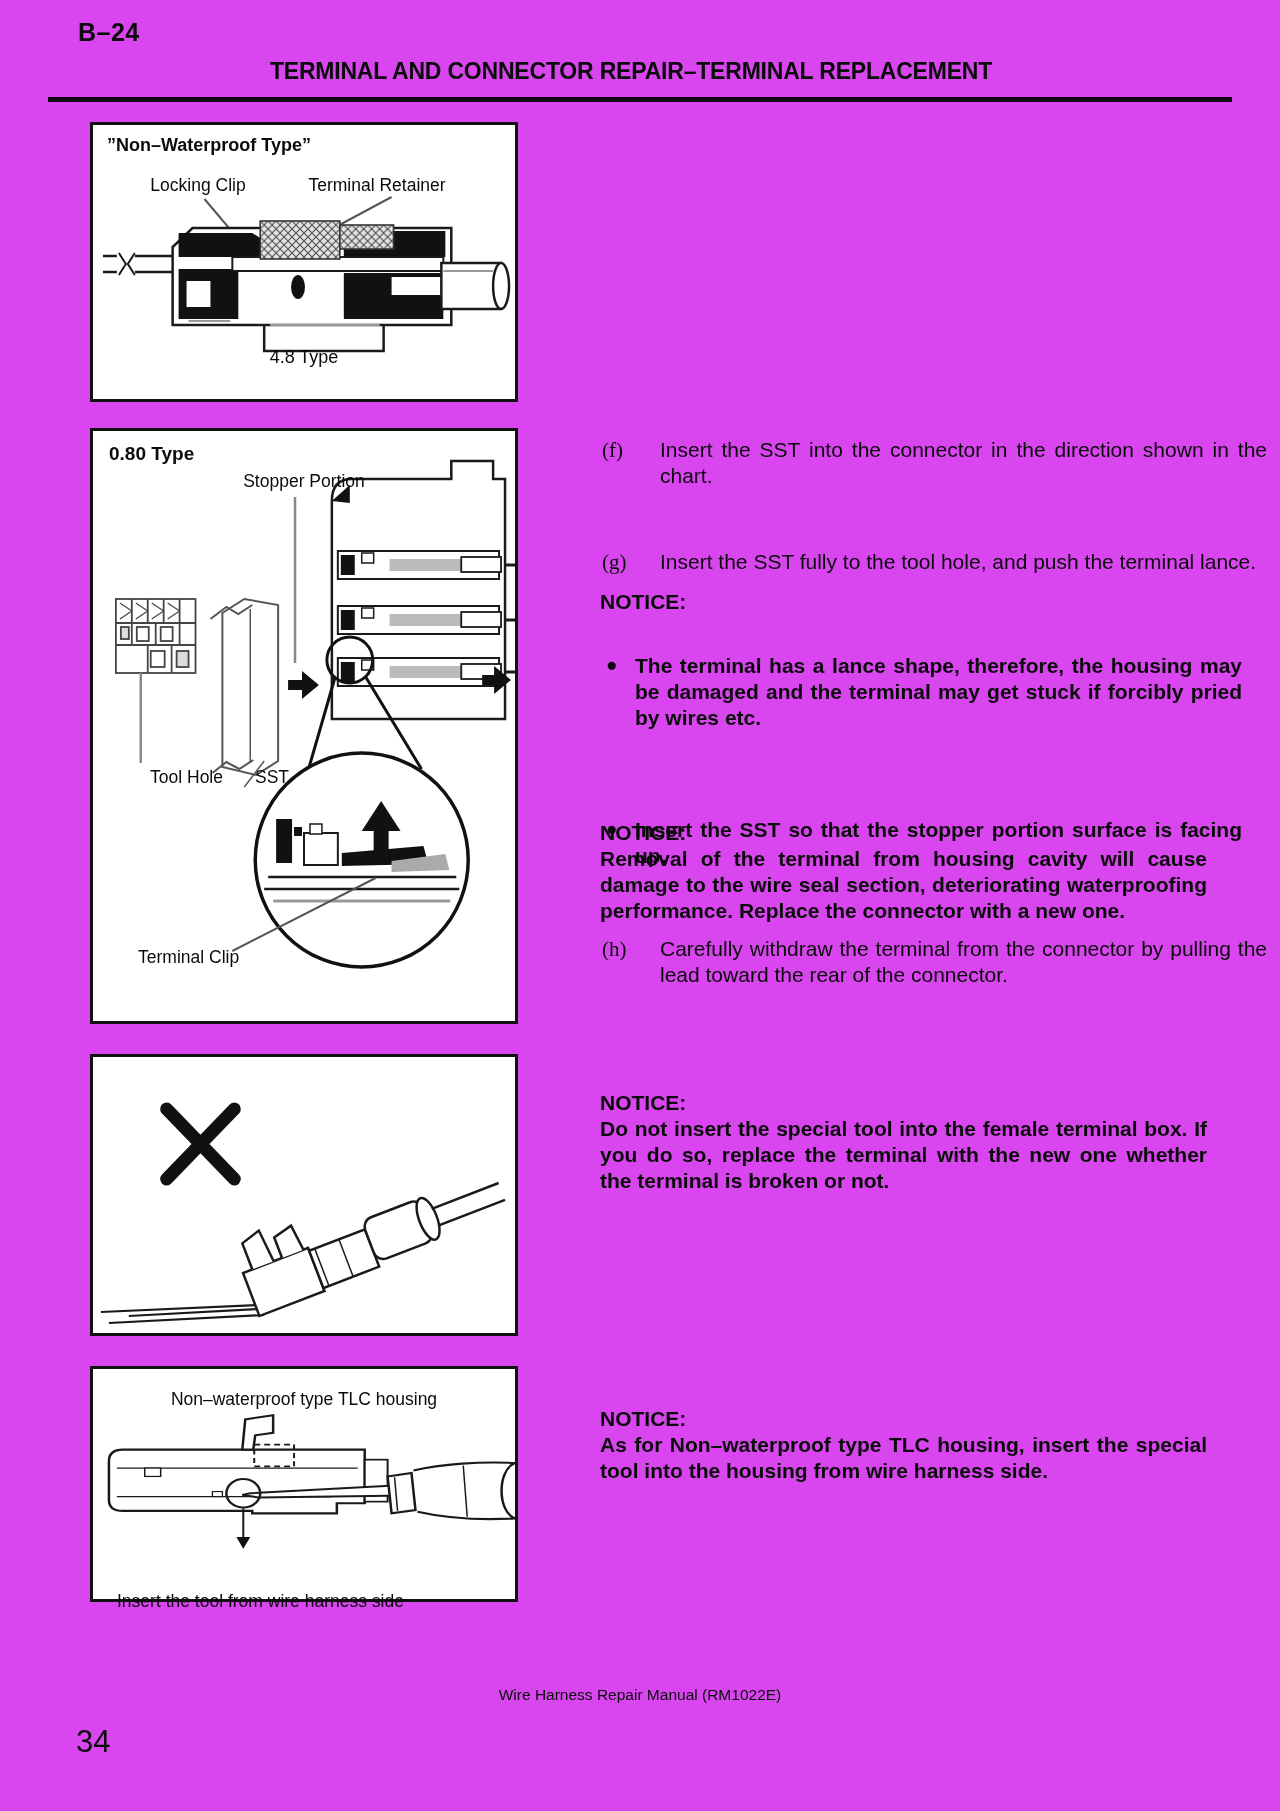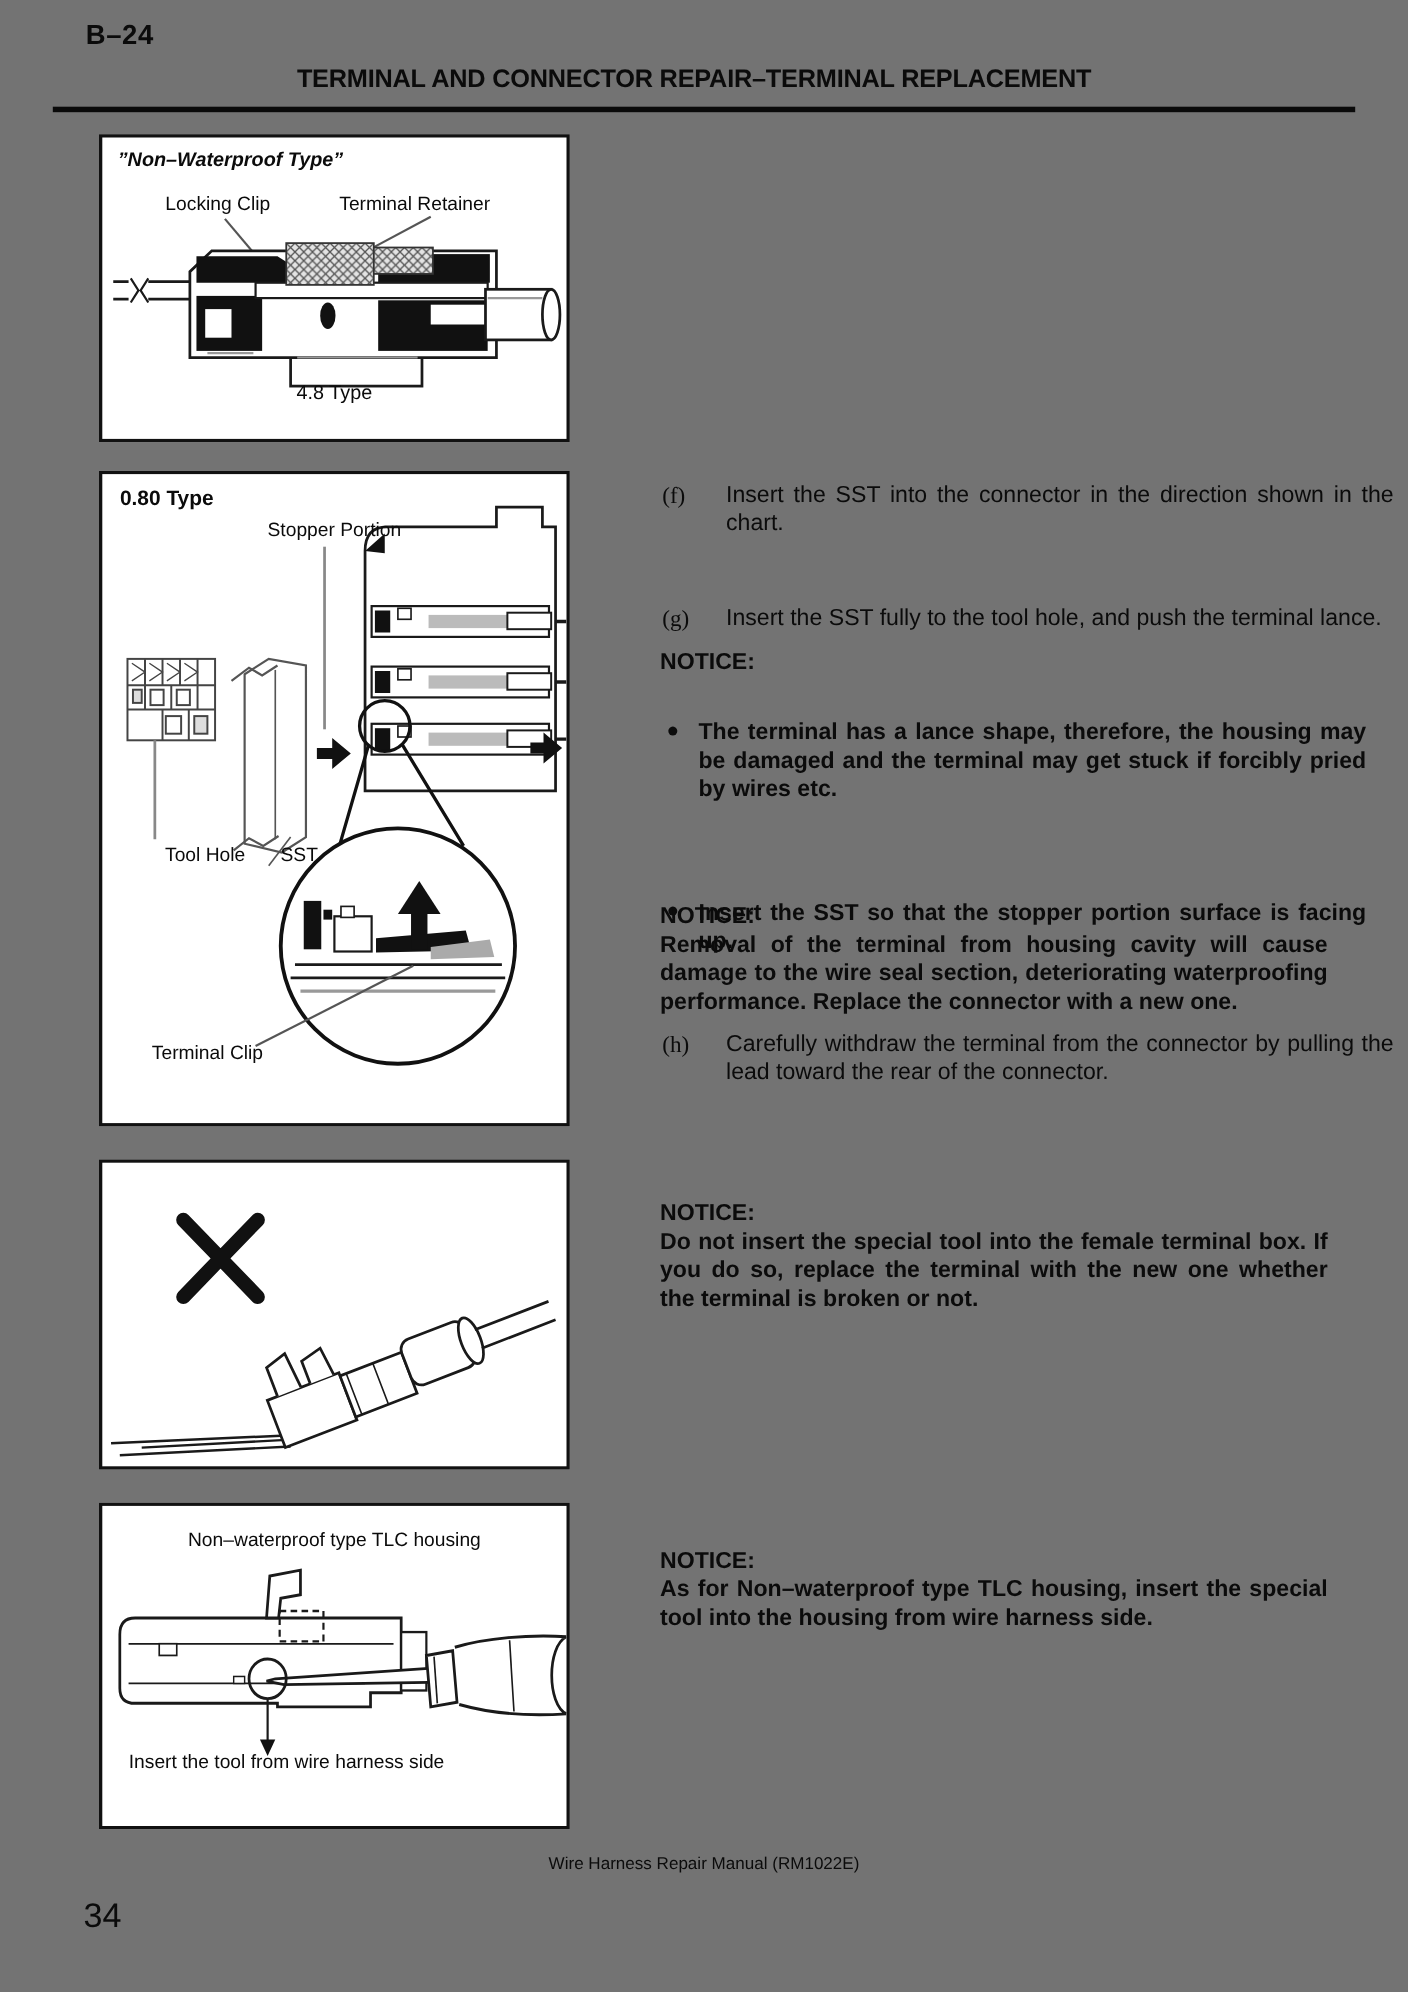--- a/index.html
+++ b/index.html
@@ -1,31 +1,31 @@
 <!DOCTYPE html>
 <html><head>
 <meta charset="utf-8">
 <style>
   html,body{margin:0;padding:0;background:#e8e8e8;}
   .page{
-    position:relative;width:1280px;height:1811px;background:#737373;
+    position:relative;width:1280px;height:1811px;background:#d946ef;
     font-family:"Liberation Sans", sans-serif;color:#0b0b0b;overflow:hidden;
     margin:0 auto;
   }
   .abs{position:absolute;}
   
   .corner-label{left:78px;top:18px;font-size:25px;font-weight:700;letter-spacing:0.5px;}
   .page-title{left:131px;top:58px;width:1000px;text-align:center;font-size:23px;font-weight:700;letter-spacing:-0.2px;}
   .title-rule{left:48px;top:97px;width:1184px;height:5px;background:#0a0a0a;}
   
   .figbox{left:90px;width:428px;border:3px solid #111;box-sizing:border-box;background:#fff;}
   #fig1{top:122px;height:280px;}
   #fig2{top:428px;height:596px;}
   #fig3{top:1054px;height:282px;}
-  #fig4{top:1366px;height:297px;}
+  #fig4{top:1366px;height:236px;}
   .fig-title{font-weight:700;font-size:18px;}
   .fig-label{font-size:17.5px;white-space:nowrap;}
   .fig-caption{left:0;right:0;text-align:center;font-size:18px;}
   .fig-svg{left:0;top:0;width:100%;height:100%;}
   
   .col{left:600px;width:607px;font-size:21px;line-height:26px;}
   .step{position:relative;padding-left:60px;text-align:justify;}
   .step-marker{position:absolute;left:2px;top:0;font-family:"Liberation Serif", serif;font-size:21px;}
   .notice-head{font-weight:700;font-size:21px;margin-top:40px;}
   .notice-body{font-weight:700;text-align:justify;}
@@ -76,21 +76,21 @@
       <ellipse cx="206" cy="162" rx="7" ry="12" fill="#111"></ellipse>
 
       <rect x="168" y="96" width="80" height="38" fill="url(#xh)" stroke="#333" stroke-width="1.6"></rect>
       <rect x="248" y="100" width="54" height="24" fill="url(#xh)" stroke="#333" stroke-width="1.6"></rect>
 
       <rect x="350" y="138" width="60" height="46" fill="#fff" stroke="#1a1a1a" stroke-width="2.5"></rect>
       <ellipse cx="410" cy="161" rx="8" ry="23" fill="#fff" stroke="#1a1a1a" stroke-width="2.5"></ellipse>
       <path d="M352 146 H402" stroke="#999" stroke-width="2" fill="none"></path>
       <path d="M178 200 H288 M96 196 H138" stroke="#999" stroke-width="2" fill="none"></path>
     </svg>
-    <div class="abs fig-title" style="left:14px;top:10px;font-style:italic;">”Non–Waterproof Type”</div>
+    <div class="abs fig-title" style="left:14px;top:10px;">”Non–Waterproof Type”</div>
     <div class="abs fig-label" style="left:40px;top:50px;width:130px;text-align:center;">Locking Clip</div>
     <div class="abs fig-label" style="left:208px;top:50px;width:152px;text-align:center;">Terminal Retainer</div>
     <div class="abs fig-caption" style="top:222px;">4.8 Type</div>
   </div>
 
   <div class="abs figbox" id="fig2">
     <svg class="abs fig-svg" viewBox="0 0 424 590" preserveAspectRatio="none">
 
       <path d="M203 66 V232" stroke="#888" stroke-width="2.5" fill="none"></path>
 

